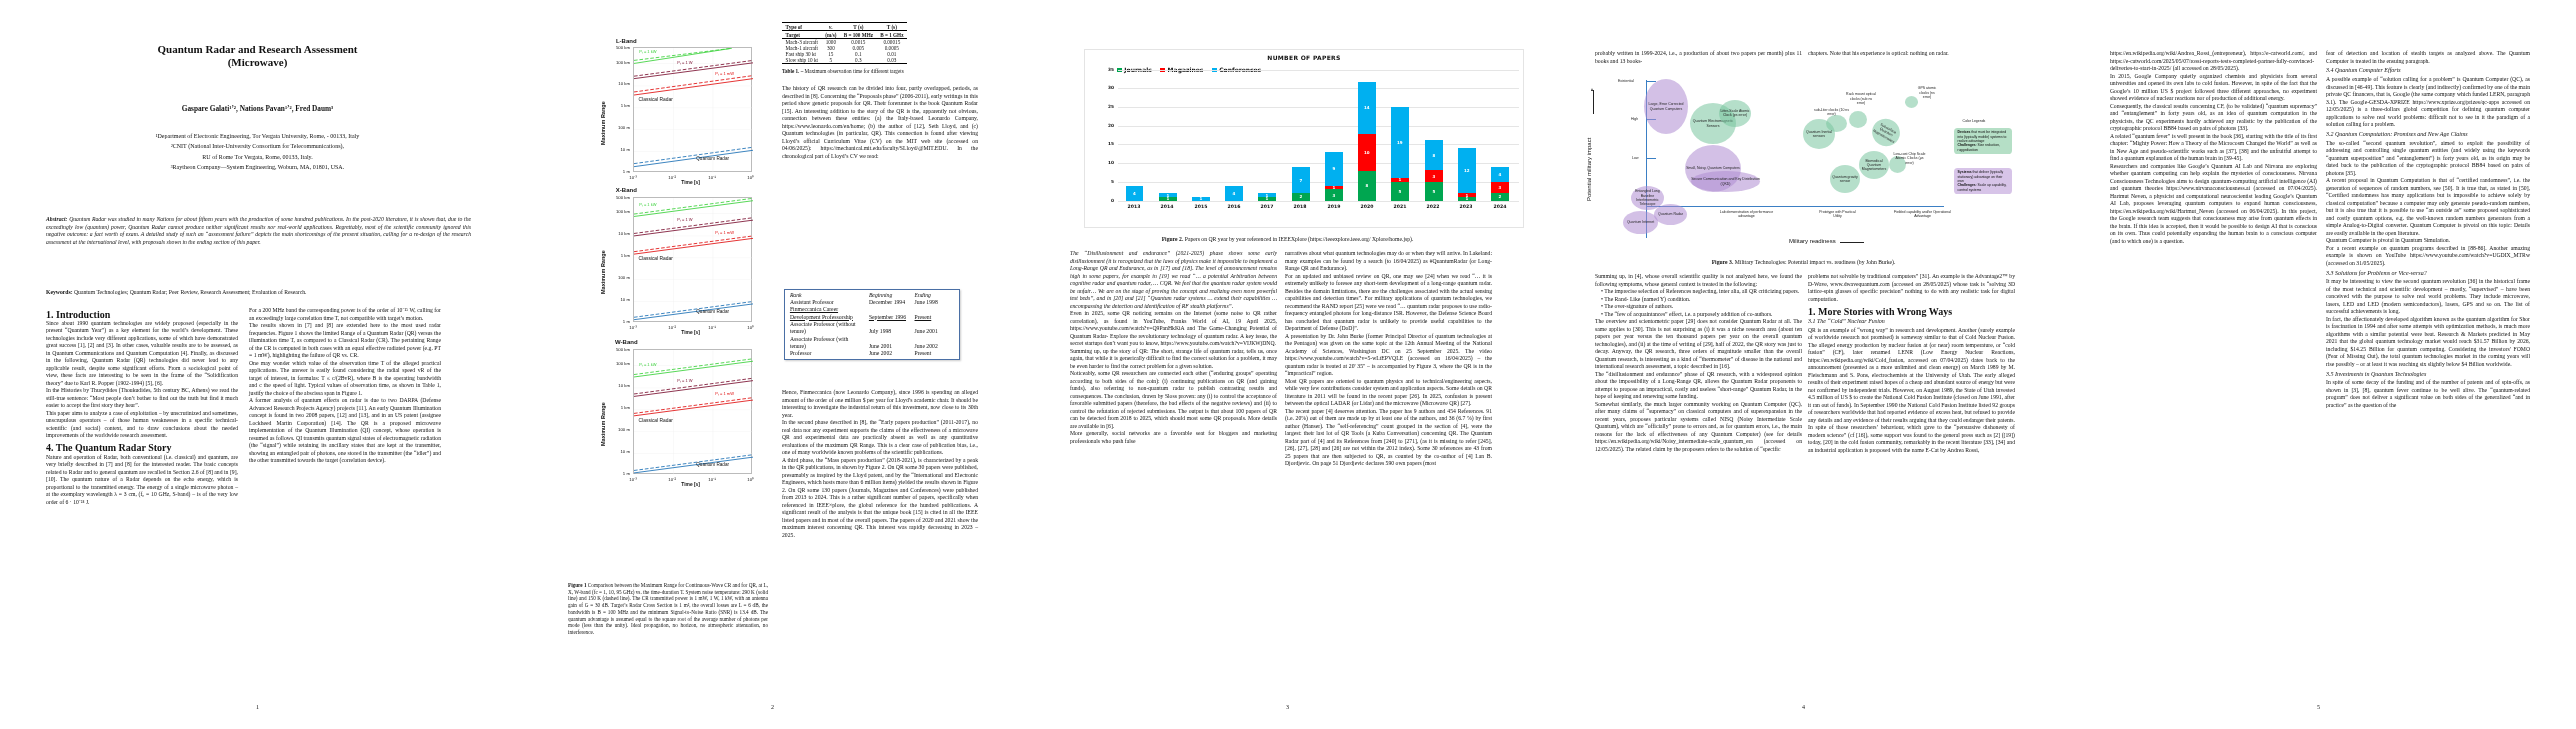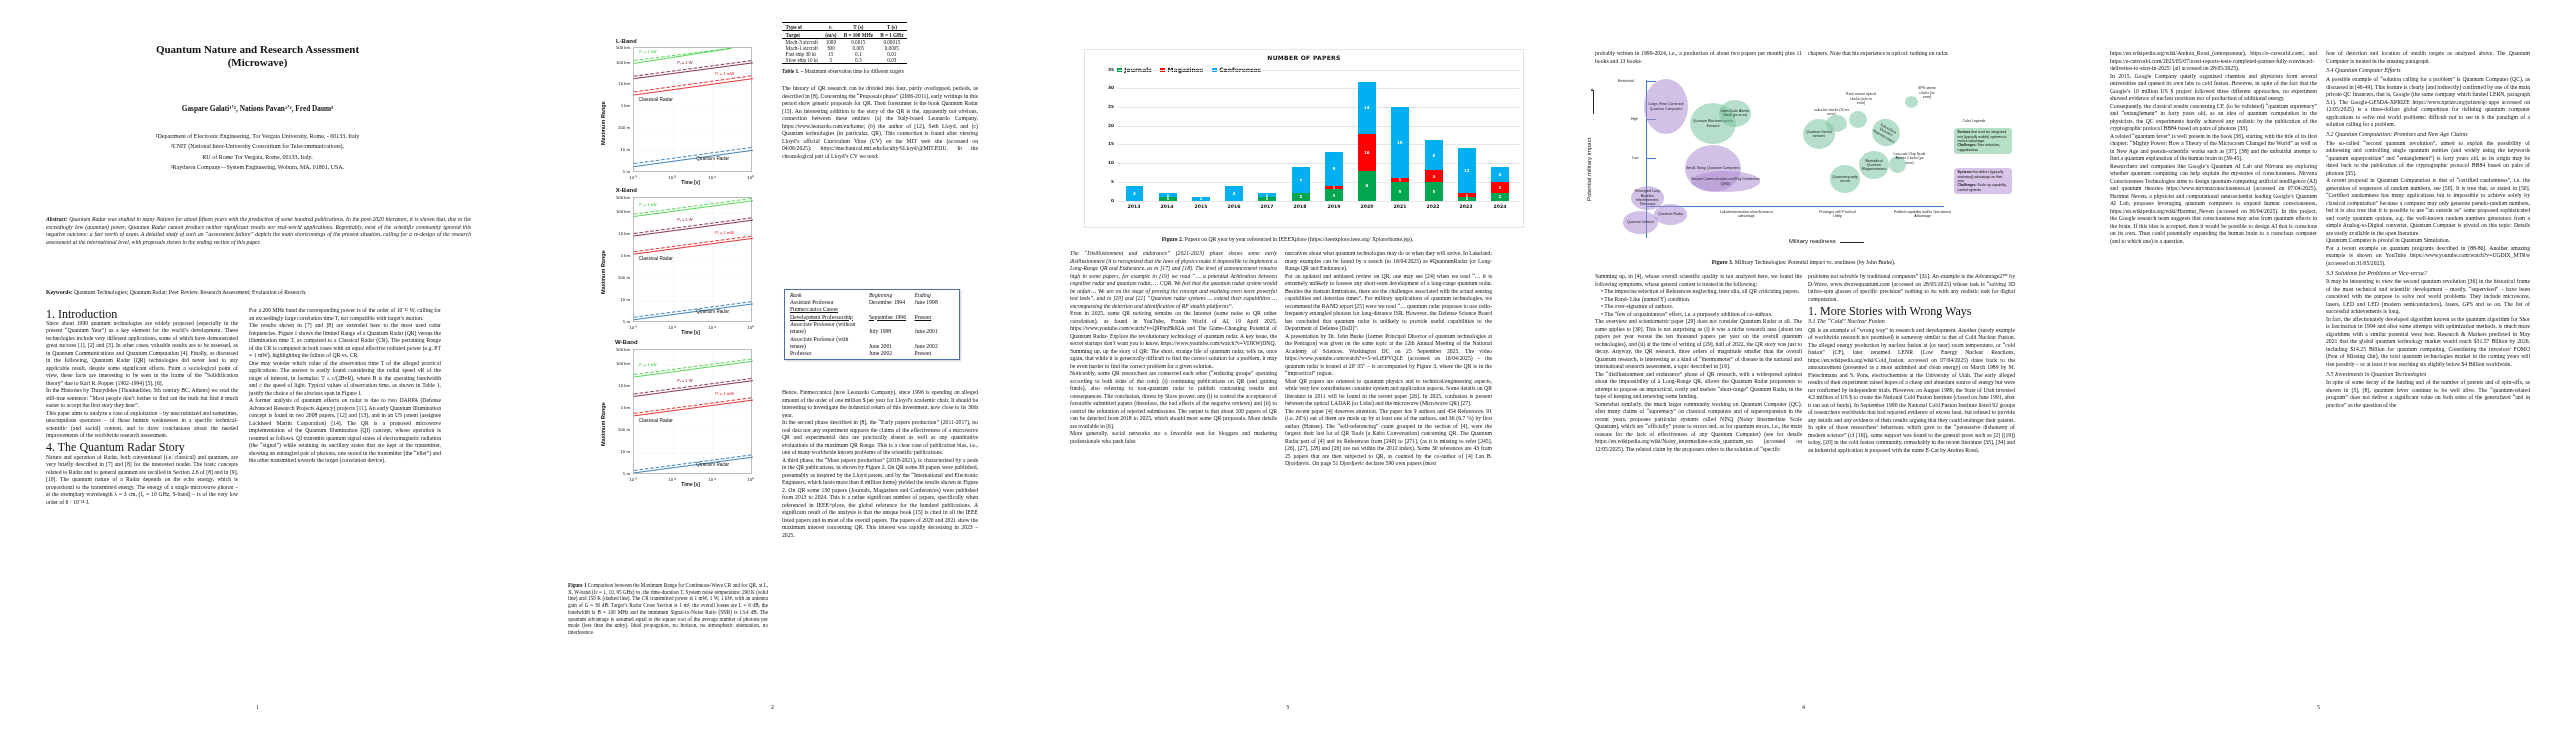--- a/index.html
+++ b/index.html
@@ -2,21 +2,21 @@
 <html style="font-size:9.7px"><head>
 <meta charset="utf-8">
 <style>
   * { box-sizing: border-box; margin: 0; padding: 0; }
   html, body { width: 2576px; height: 729px; background: #ffffff; overflow: hidden; }
   body { font-family: "Liberation Serif", serif; color: #111; position: relative; }
   .page { position: absolute; top: 0; width: 515px; height: 729px; background: #fff; overflow: hidden; }
   .page-num { position: absolute; bottom: 19.4px; left: 0; width: 100%; text-align: center; font-size: 6px; }
   .col { position: absolute; font-size: 5.7px; line-height: 7.5px; text-align: justify; }
   .col p { margin-bottom: 0; }
-  .col h2 { font-size: 12px; font-weight: normal; margin: 3.6px 0 1.2px 0; line-height: 9px; }
+  .col h2 { font-size: 10px; font-weight: bold; margin: 3.6px 0 1.2px 0; line-height: 9px; }
   .col h3 { font-size: 6px; font-style: italic; font-weight: normal; margin: 2.4px 0 1.2px 0; }
   .it { font-style: italic; }
   .b { font-weight: bold; }
   .title { position: absolute; left: 0; width: 515px; text-align: center; font-weight: bold; font-size: 11px; line-height: 13.4px; }
   .authors { position: absolute; left: 0; width: 515px; text-align: center; font-weight: bold; font-size: 7.3px; }
   .affil { position: absolute; left: 0; width: 515px; text-align: center; font-size: 6px; line-height: 8px; }
   .abstract { position: absolute; left: 46px; width: 425px; font-size: 5.7px; line-height: 7.7px; text-align: justify; }
   .kw { position: absolute; left: 46px; width: 425px; font-size: 5.7px; }
 
   
@@ -58,21 +58,21 @@
   .green { background: rgba(120, 196, 158, 0.55); }
   .purple { background: rgba(175, 140, 210, 0.55); }
   .flabel { position: absolute; font-size: 3.5px; line-height: 4.3px; text-align: center; color: #222; }
   .legend-box { position: absolute; border-radius: 3.6px; font-size: 3.4px; line-height: 4.3px; padding: 2.4px 3.6px; }
 </style>
 </head>
 <body>
 
 <div class="page" style="left:0px;">
   <div class="title" style="top:43px;">
-    <div>Quantum Nature and Research Assessment</div>
+    <div>Quantum Radar and Research Assessment</div>
     <div>(Microwave)</div>
   </div>
   <div class="authors" style="top:104px;">Gaspare Galati¹ʼ², Nations Pavan¹ʼ², Fred Daum³</div>
   <div class="affil" style="top:132px;">
     <div>¹Department of Electronic Engineering, Tor Vergata University, Rome, - 00133, Italy</div>
     <div style="margin-top:2.4px;">²CNIT (National Inter-University Consortium for Telecommunications),</div>
     <div style="margin-top:2.4px;">RU of Rome Tor Vergata, Rome, 00133, Italy.</div>
     <div style="margin-top:2.4px;">³Raytheon Company—System Engineering, Woburn, MA, 01801, USA.</div>
   </div>
   <div class="abstract" style="top:216px;">

